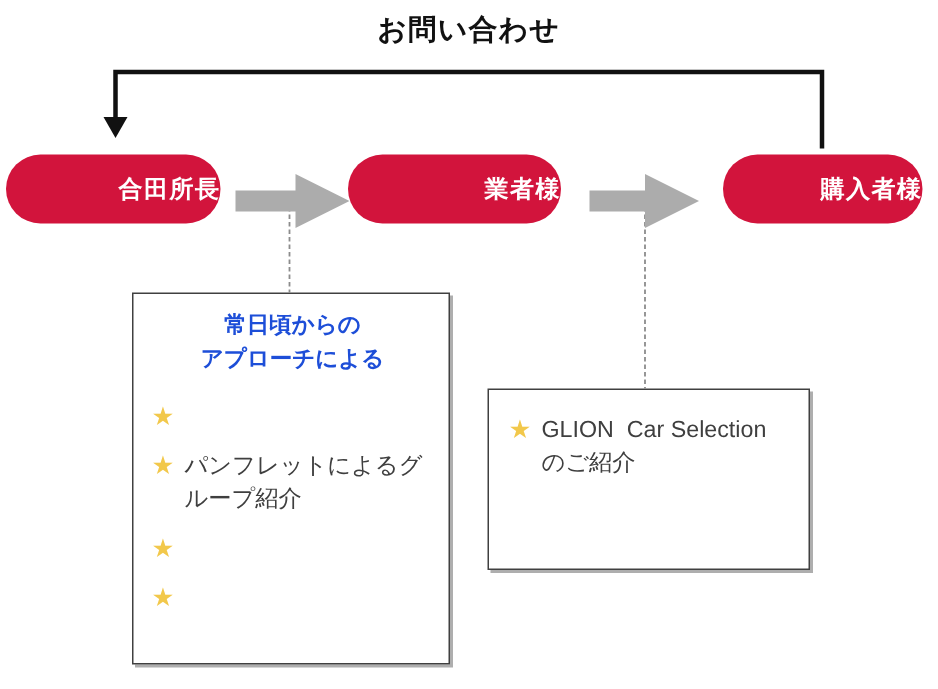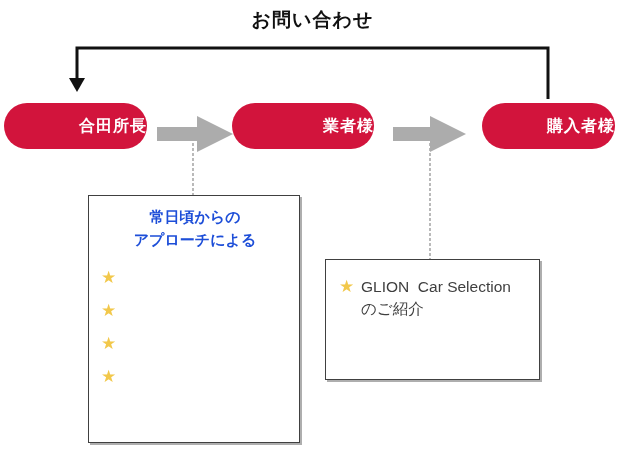--- a/index.html
+++ b/index.html
@@ -121,20 +121,21 @@
   <div class="info-box box-left">
     <div class="box-title">
       <div>常日頃からの</div>
       <div>アプローチによる</div>
     </div>
     <div class="bullet">
       <span class="star">★</span>
     </div>
     <div class="bullet">
       <span class="star">★</span>
+      <span class="bullet-text">パンフレットによるグループ紹介</span>
     </div>
     <div class="bullet">
       <span class="star">★</span>
     </div>
     <div class="bullet">
       <span class="star">★</span>
     </div>
   </div>
 
   <div class="info-box box-right">

